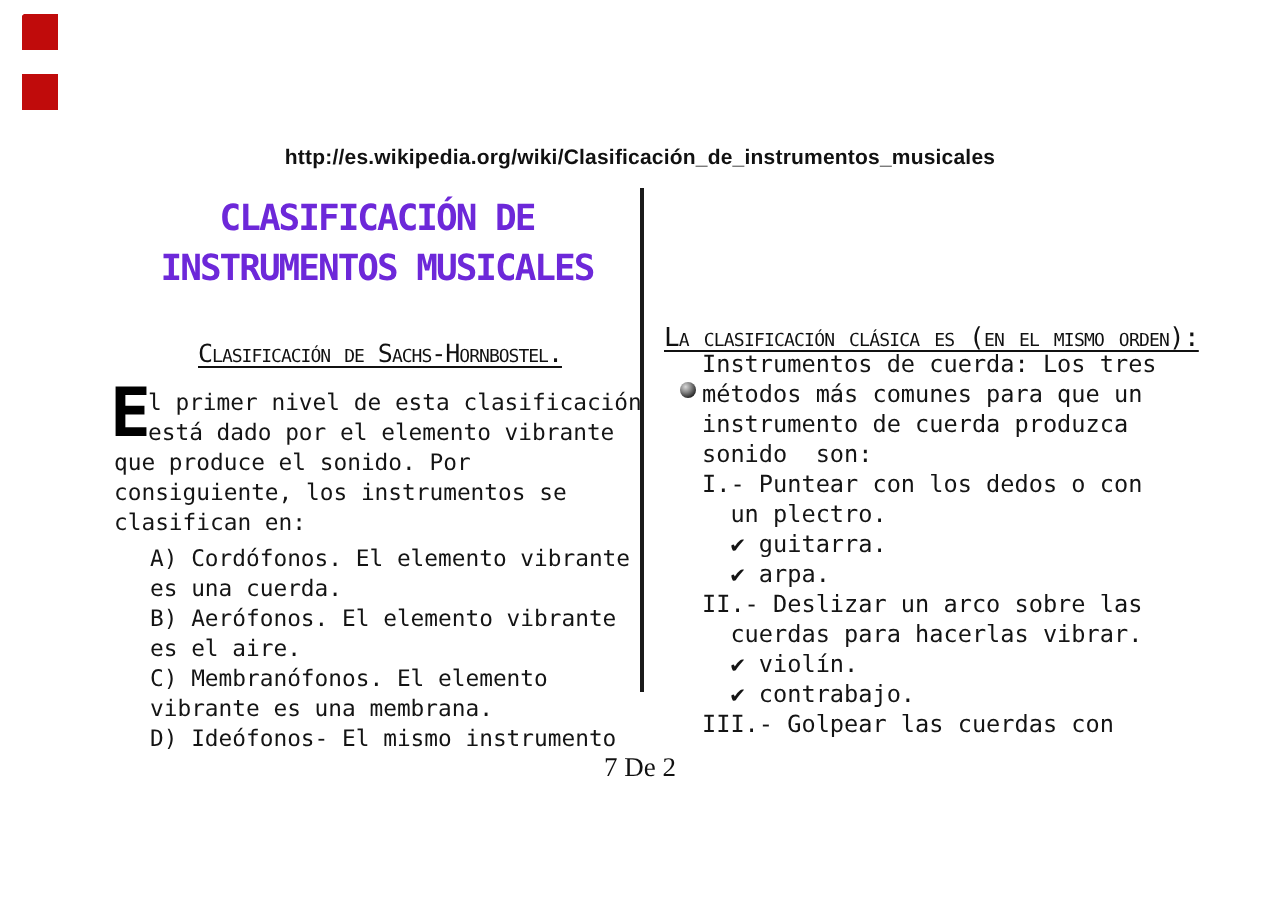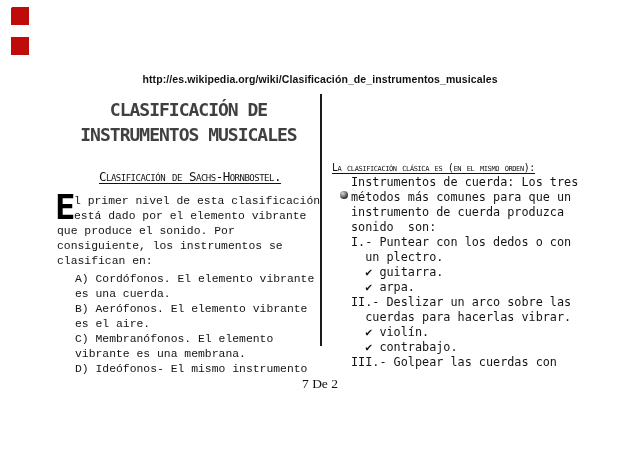--- a/index.html
+++ b/index.html
@@ -14,31 +14,31 @@
   
   .url{
     position:absolute;top:73px;left:0;width:640px;text-align:center;
     font-family:"Liberation Sans",sans-serif;font-weight:bold;font-size:10.5px;
     letter-spacing:0.1px;white-space:pre;color:#111;
   }
   
   .title{
     position:absolute;left:57px;top:97px;width:263px;text-align:center;
     font-weight:bold;font-size:18px;line-height:25px;letter-spacing:-1px;
-    white-space:pre;color:#404040;
+    white-space:pre;color:#6d28d9;
   }
   
   .heading{
     font-variant:small-caps;text-decoration:underline;white-space:pre;color:#111;
     text-underline-offset:2px;
   }
   .h-left{position:absolute;left:59px;top:169px;font-size:12.5px;letter-spacing:-0.5px;margin-left:40px;}
-  .h-right{position:absolute;left:332px;top:162px;font-size:10px;letter-spacing:-0.4px;}
+  .h-right{position:absolute;left:332px;top:162px;font-size:13px;letter-spacing:-0.4px;}
   
-  .mono{white-space:pre;font-size:11.4px;line-height:15px;font-family:Liberation Mono, monospace;}
+  .mono{white-space:pre;font-size:11.4px;line-height:15px;}
   .mono-r{white-space:pre;font-size:11.8px;line-height:15px;}
   .intro{position:absolute;left:57px;top:194px;}
   .dropcap{
     position:absolute;left:-2px;top:0;width:20px;overflow:visible;
     font-weight:bold;font-size:34px;line-height:26px;color:#000;
   }
   .intro-top{margin-left:17px;}
   .list-left{position:absolute;left:75px;top:272px;}
   .cont-right{position:absolute;left:344px;top:97px;}
   .bullet-text{position:absolute;left:351px;top:175px;}

